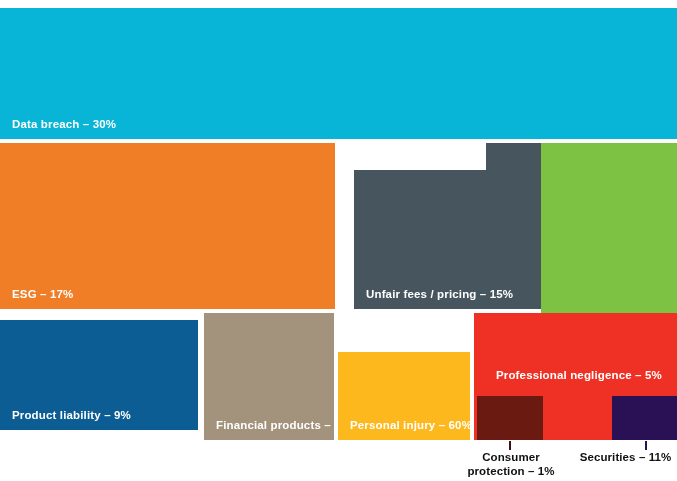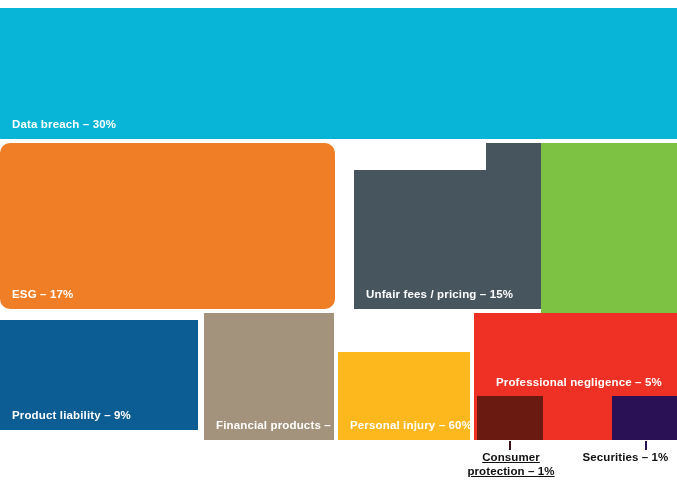--- a/index.html
+++ b/index.html
@@ -52,21 +52,21 @@
 </style>
 </head>
 <body>
 
 <div id="chart-root">
 
   <div class="tile" style="left:0px; top:8px; width:677px; height:131px; background:#08b5d7;">
     <span class="tile-label">Data breach – 30%</span>
   </div>
 
-  <div class="tile" style="left:0px; top:143px; width:335px; height:166px; background:#f07e26;border-radius:10px;">
+  <div class="tile" style="left:0px; top:143px; width:335px; height:166px; background:#f07e26;">
     <span class="tile-label">ESG – 17%</span>
   </div>
 
   <div class="tile" style="left:339px; top:143px; width:198px; height:166px; background:#47555f;
               clip-path: polygon(0px 27px, 132px 27px, 132px 0px, 198px 0px, 198px 166px, 0px 166px); margin-left: 15px;">
     <span class="tile-label">Unfair fees / pricing – 15%</span>
   </div>
 
   <div class="tile" style="left:541px; top:143px; width:136px; height:205px; background:#7dc243;">
     <span class="tile-label">Employment – 10%</span>
@@ -79,27 +79,27 @@
   <div class="tile" style="left:204px; top:313px; width:130px; height:127px; background:#a3937c;
               clip-path: polygon(0px 0px, 130px 0px, 130px 35px, 130px 35px, 130px 127px, 0px 127px);">
     <span class="tile-label">Financial products – 7%</span>
   </div>
 
   <div class="tile" style="left:338px; top:352px; width:132px; height:88px; background:#fcb81c;">
     <span class="tile-label">Personal injury – 60%</span>
   </div>
 
   <div class="tile" style="left:474px; top:313px; width:203px; height:127px; background:#ee3124;">
-    <span class="tile-label" style="bottom:51px; left:22px;">Professional negligence – 5%</span>
+    <span class="tile-label" style="bottom:58px; left:22px;">Professional negligence – 5%</span>
   </div>
 
   <div class="tile" style="left:477px; top:396px; width:66px; height:44px; background:#6b1a12;"></div>
 
   <div class="tile" style="left:612px; top:396px; width:65px; height:44px; background:#2a1155;"></div>
 
   <div class="leader" style="left:509px; top:441px; height:9px;"></div>
   <div class="leader purple" style="left:645px; top:441px; height:9px;"></div>
 
-  <div class="callout" style="left:441px; top:450px; width:140px;text-decoration:underline;">Consumer
+  <div class="callout" style="left:441px; top:450px; width:140px;">Consumer
 protection – 1%</div>
-  <div class="callout" style="left:574px; top:450px; width:103px;">Securities – 1%</div>
+  <div class="callout" style="left:574px; top:450px; width:103px;">Securities – 11%</div>
 
 </div>
 
 </body></html>

